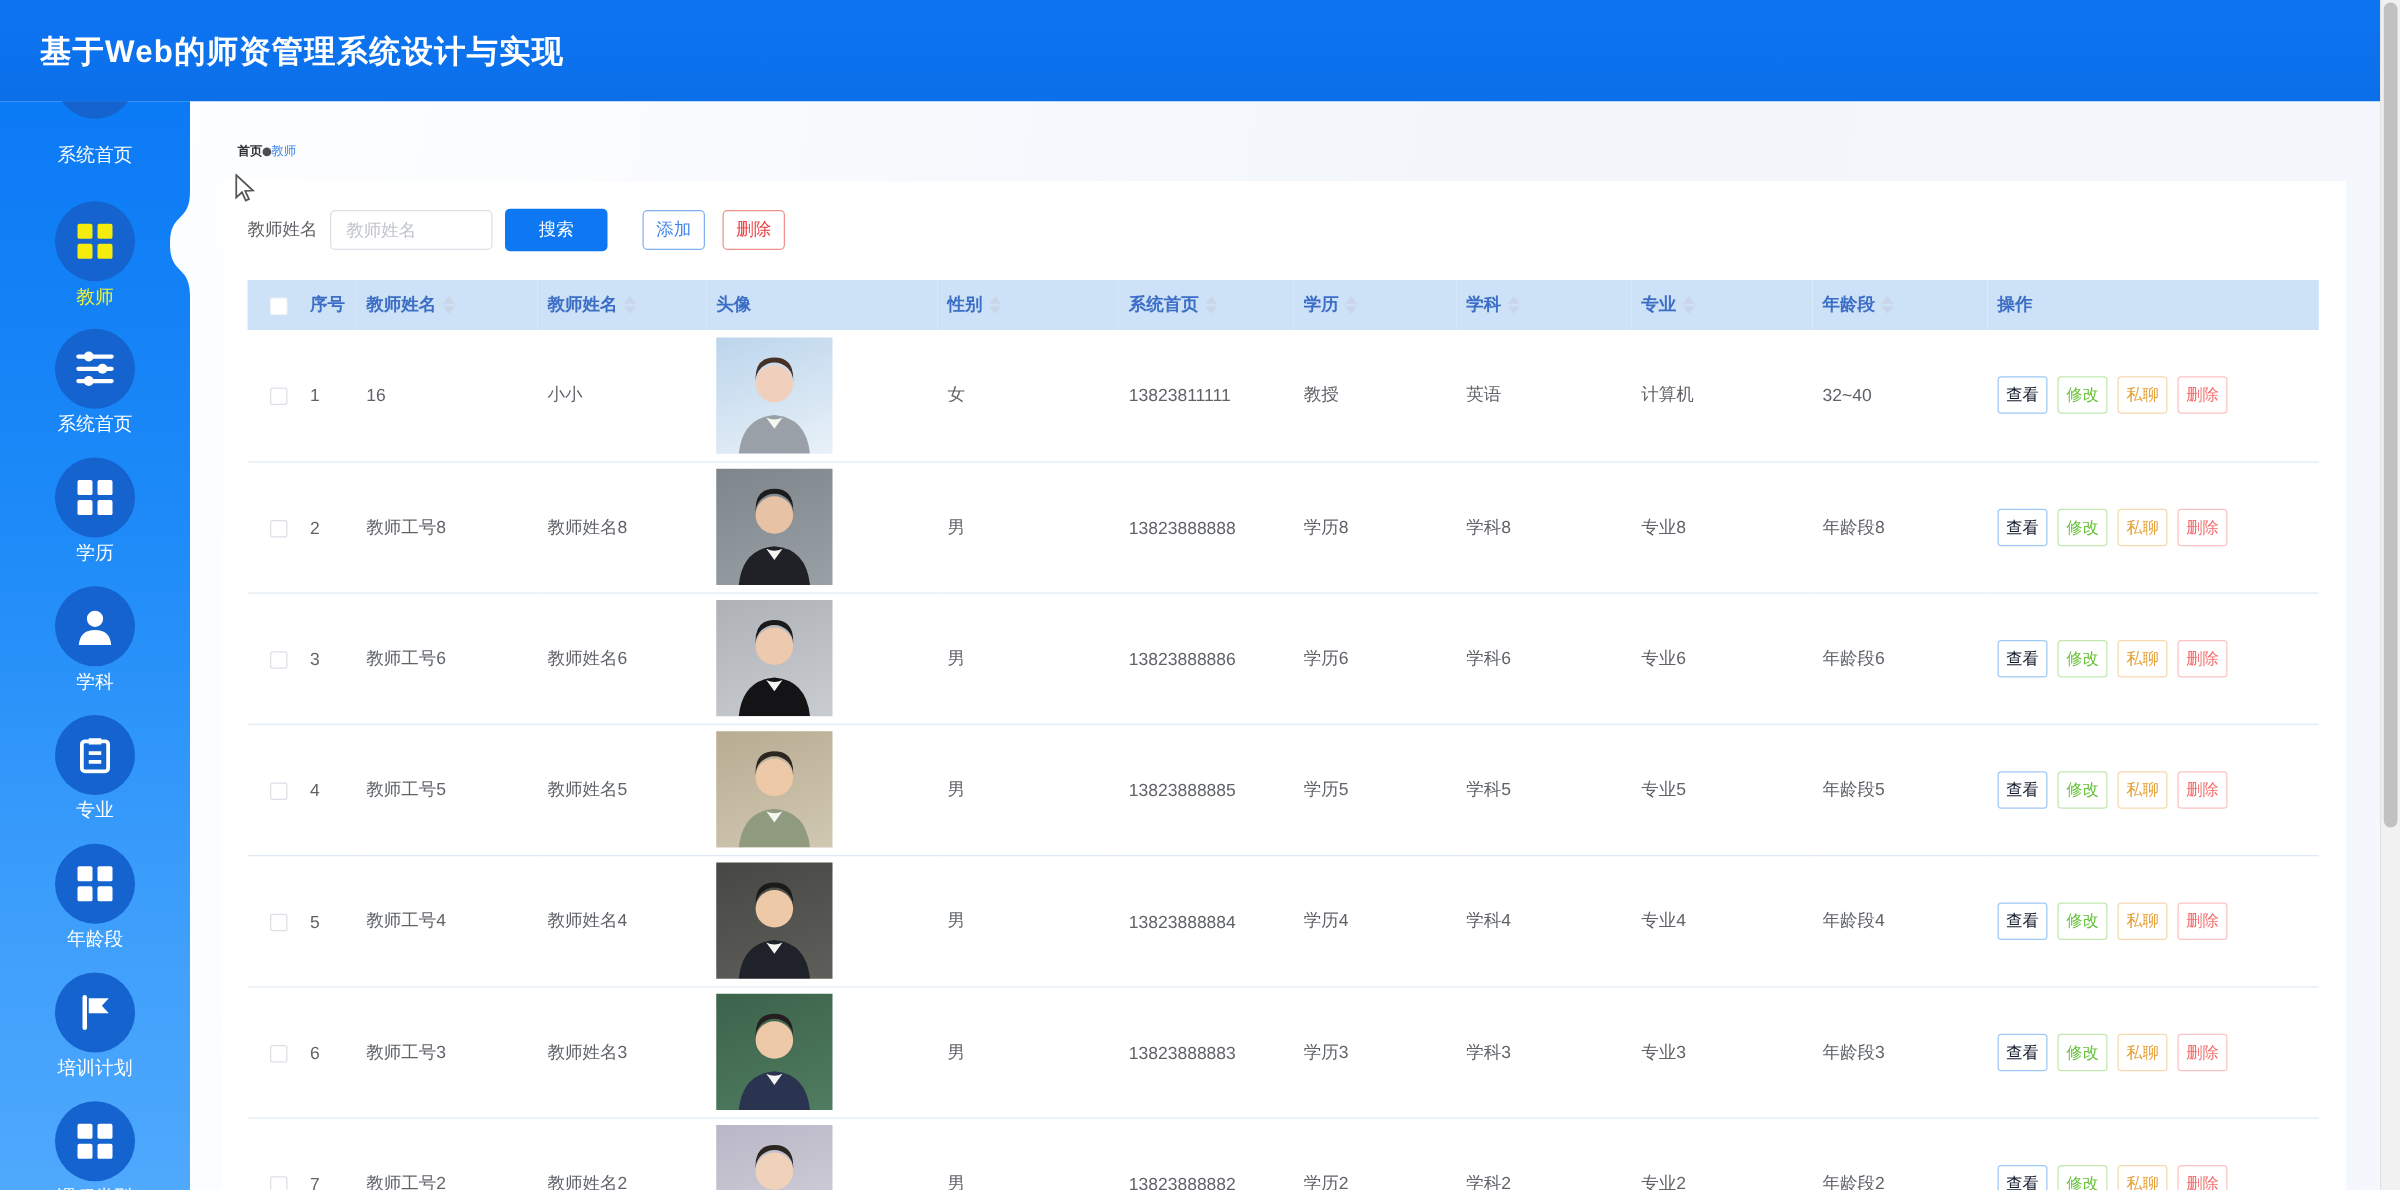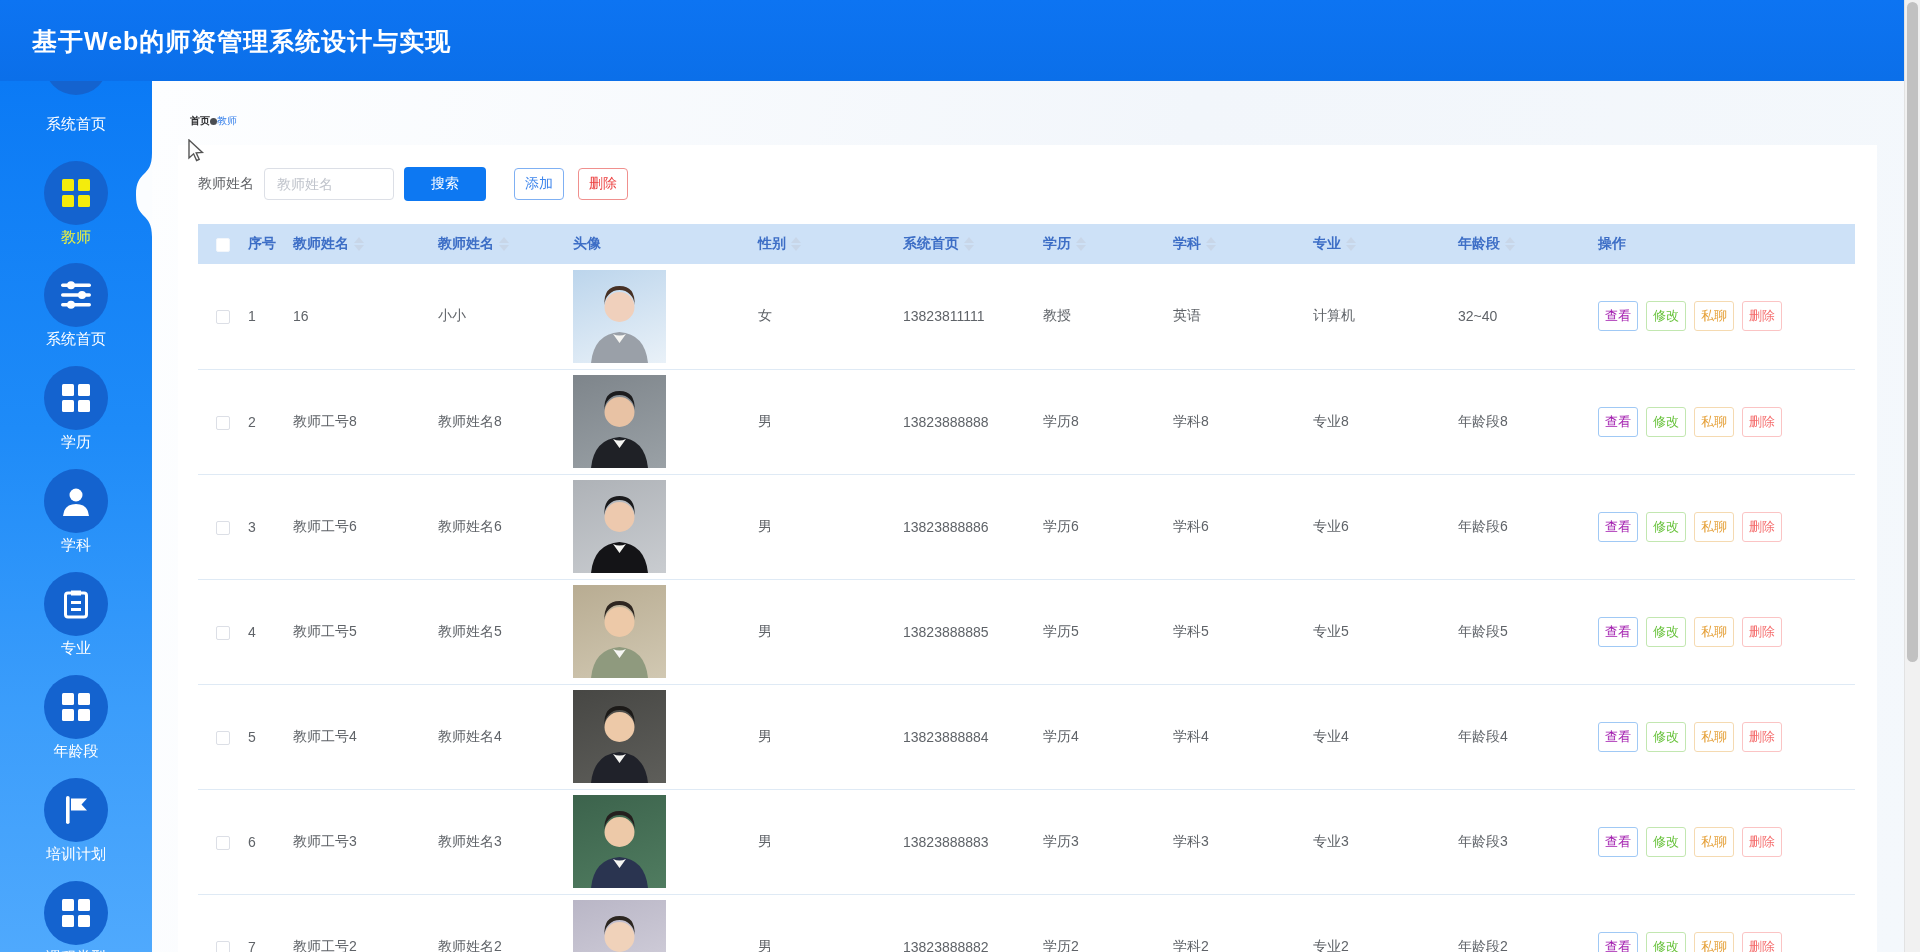--- a/index.html
+++ b/index.html
@@ -62,21 +62,21 @@
   tbody td { height:105px; background:#fff; border-bottom:1px solid #dfeaf5; color:#5f6368; font-size:14px; text-align:left; padding-left:8px; vertical-align:middle; }
   .sort { display:inline-flex; flex-direction:column; gap:2px; margin-left:5px; vertical-align:middle; }
   .sort i { display:block; width:0; height:0; border-left:5px solid transparent; border-right:5px solid transparent; }
   .sort .up { border-bottom:6px solid #c8d6e8; }
   .sort .dn { border-top:6px solid #c8d6e8; }
   .cb { display:inline-block; width:14px; height:14px; border-radius:2px; background:#fff; border:1px solid #dcdfe6; margin-left:10px; vertical-align:middle; cursor:pointer; }
   thead .cb { border:1px solid #f2f6fb; }
   .avatar-photo { width:93px; height:93px; background:linear-gradient(160deg,var(--bg1),var(--bg2)); overflow:hidden; }
   .ops-group { display:flex; gap:8px; }
   .op-btn { width:40px; height:30px; border-radius:3px; background:#fff; font-size:13px; cursor:pointer; font-family:inherit; padding:0; }
-  .op-view { color:#a21caf; border:1px solid #a0c9f5; }
+  .op-view { color:#0f172a; border:1px solid #a0c9f5; }
   .op-edit { color:#67c23a; border:1px solid #c2e7b0; }
   .op-chat { color:#e6a23c; border:1px solid #f5dab1; }
   .op-delete { color:#f56c6c; border:1px solid #fbc4c4; }
 
   
   .scrollbar { position:absolute; right:0; top:0; width:16px; height:952px; background:#f1f1f1; border-left:1px solid #e2e2e2; z-index:10; }
   .scroll-thumb { position:absolute; left:2px; top:2px; width:11px; height:660px; border-radius:6px; background:#c1c1c1; }
 </style>
 </head>
 <body>

